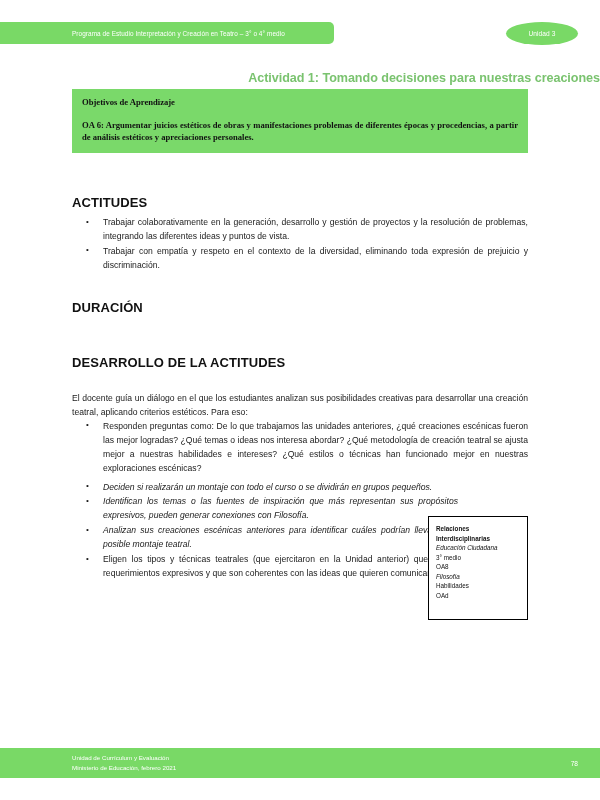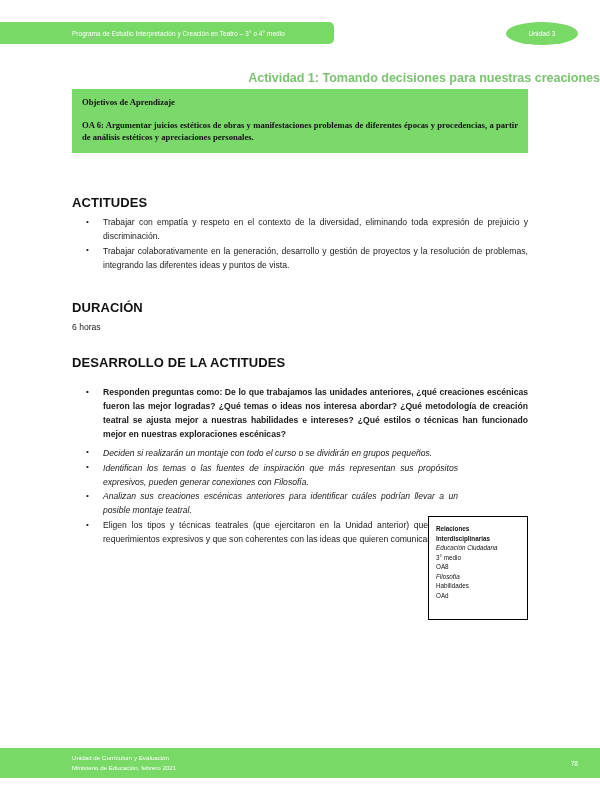--- a/index.html
+++ b/index.html
@@ -136,21 +136,21 @@
   }
 
   .block-actitudes { position: absolute; left: 72px; top: 195px; width: 456px; }
   .block-actitudes ul { margin-top: 6px; }
 
   .block-duracion { position: absolute; left: 72px; top: 300px; width: 456px; }
   .block-duracion .body-text { margin-top: 6px; }
 
   .block-desarrollo { position: absolute; left: 72px; top: 355px; width: 456px; }
   .block-desarrollo .para-1 { margin-top: 22px; }
-  .block-desarrollo ul.list-1 { margin-top: 16px; font-weight: bold; }
+  .block-desarrollo ul.list-1 { margin-top: 0; }
   .block-desarrollo .para-2 { margin-top: 14px; }
   .block-desarrollo ul.list-2 { margin-top: 5px; }
 
   
   ul.list-2 li.narrow { width: 355px; font-style: italic; }
 
   
   .side-box {
     position: absolute;
     left: 428px;
@@ -209,33 +209,33 @@
 <div class="page-title">Actividad 1: Tomando decisiones para nuestras creaciones</div>
 
 <div class="oa-box">
   <div class="oa-title">Objetivos de Aprendizaje</div>
   <div class="oa-text">OA 6: Argumentar juicios estéticos de obras y manifestaciones problemas de diferentes épocas y procedencias, a partir de análisis estéticos y apreciaciones personales.</div>
 </div>
 
 <div class="block-actitudes">
   <div class="section-heading">ACTITUDES</div>
   <ul class="bullets">
+    <li>Trabajar colaborativamente en la generación, desarrollo y gestión de proyectos y la resolución de problemas, integrando las diferentes ideas y puntos de vista.</li>
     <li>Trabajar con empatía y respeto en el contexto de la diversidad, eliminando toda expresión de prejuicio y discriminación.</li>
-    <li>Trabajar colaborativamente en la generación, desarrollo y gestión de proyectos y la resolución de problemas, integrando las diferentes ideas y puntos de vista.</li>
   </ul>
 </div>
 
 <div class="block-duracion">
   <div class="section-heading">DURACIÓN</div>
-  <div class="body-text">6 horas</div>
 </div>
 
 <div class="block-desarrollo">
   <div class="section-heading">DESARROLLO DE LA ACTITUDES</div>
 
+  <div class="body-text para-1">El docente guía un diálogo en el que los estudiantes analizan sus posibilidades creativas para desarrollar una creación teatral, aplicando criterios estéticos. Para eso:</div>
 
   <ul class="bullets list-1">
     <li>Responden preguntas como: De lo que trabajamos las unidades anteriores, ¿qué creaciones escénicas fueron las mejor logradas? ¿Qué temas o ideas nos interesa abordar? ¿Qué metodología de creación teatral se ajusta mejor a nuestras habilidades e intereses? ¿Qué estilos o técnicas han funcionado mejor en nuestras exploraciones escénicas?</li>
   </ul>
 
 
   <ul class="bullets list-2">
     <li class="narrow">Deciden si realizarán un montaje con todo el curso o se dividirán en grupos pequeños.</li>
     <li class="narrow">Identifican los temas o las fuentes de inspiración que más representan sus propósitos expresivos, pueden generar conexiones con Filosofía.</li>
     <li class="narrow">Analizan sus creaciones escénicas anteriores para identificar cuáles podrían llevar a un posible montaje teatral.</li>

